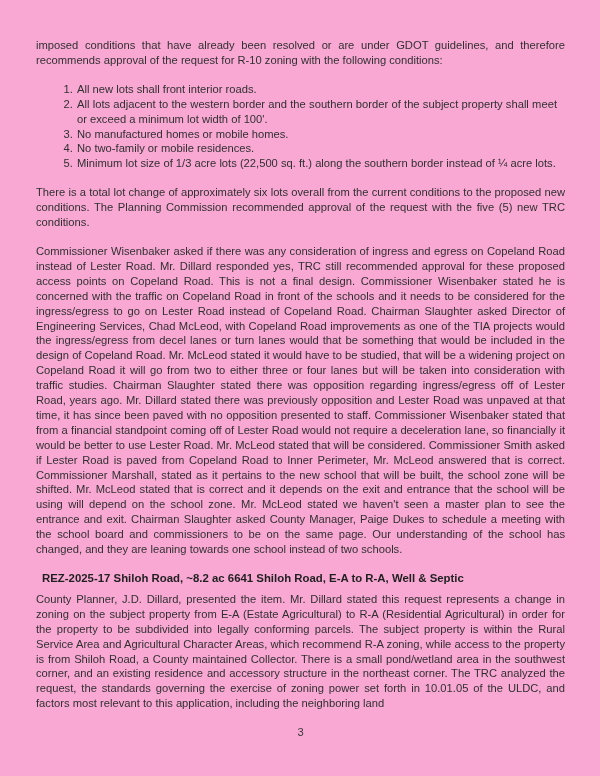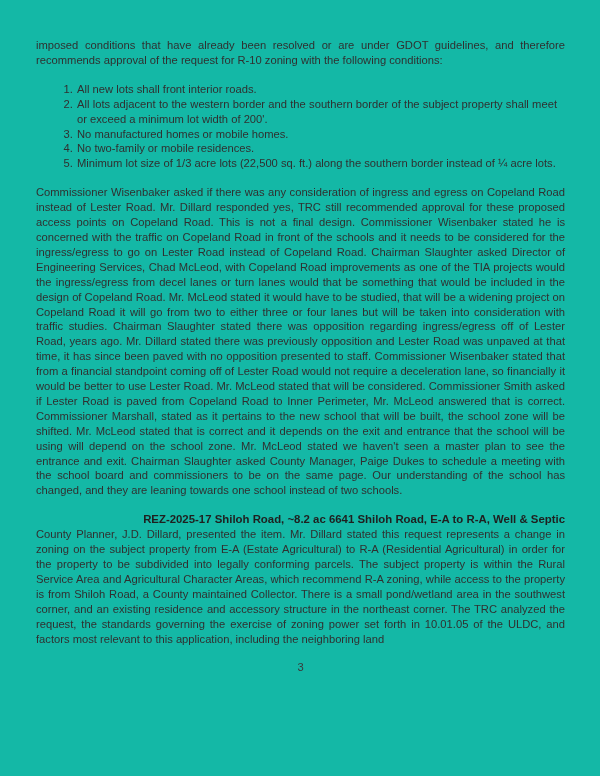--- a/index.html
+++ b/index.html
@@ -5,21 +5,21 @@
   html, body {
     margin: 0;
     padding: 0;
     background: #ffffff;
   }
   .page {
     position: relative;
     width: 600px;
     height: 776px;
     box-sizing: border-box;
-    background: #14b8a6;
+    background: #f9a8d4;
     padding: 38px 35px 0 36px;
     font-family: "Liberation Sans", "DejaVu Sans", sans-serif;
     font-size: 11.2px;
     line-height: 14.9px;
     color: #303030;
     overflow: hidden;
   }
   .para {
     margin: 0 0 14px 0;
     text-align: justify;
@@ -31,44 +31,45 @@
   ol.conditions li {
     text-align: justify;
     padding-left: 1px;
     margin: 0;
   }
   .rez-heading {
     font-size: 11.4px;
     line-height: 14.9px;
     font-weight: bold;
     color: #1f1f1f;
-    margin: 0;
-    text-align: right;
+    margin: 6px;
+    text-align: left;
   }
   .page-number {
     text-align: center;
     margin-top: 13px;
     color: #3a3a3a;
   }
 </style>
 </head>
 <body>
 
 <div class="page">
 
   <p class="para">imposed conditions that have already been resolved or are under GDOT guidelines, and therefore recommends approval of the request for R-10 zoning with the following conditions:</p>
 
   <ol class="conditions">
       <li>All new lots shall front interior roads.</li>
-      <li>All lots adjacent to the western border and the southern border of the subject property shall meet or exceed a minimum lot width of 200'.</li>
+      <li>All lots adjacent to the western border and the southern border of the subject property shall meet or exceed a minimum lot width of 100'.</li>
       <li>No manufactured homes or mobile homes.</li>
       <li>No two-family or mobile residences.</li>
       <li>Minimum lot size of 1/3 acre lots (22,500 sq. ft.) along the southern border instead of ¼ acre lots.</li>
     </ol>
 
+  <p class="para">There is a total lot change of approximately six lots overall from the current conditions to the proposed new conditions.  The Planning Commission recommended approval of the request with the five (5) new TRC conditions.</p>
 
   <p class="para">Commissioner Wisenbaker asked if there was any consideration of ingress and egress on Copeland Road instead of Lester Road. Mr. Dillard responded yes, TRC still recommended approval for these proposed access points on Copeland Road. This is not a final design. Commissioner Wisenbaker stated he is concerned with the traffic on Copeland Road in front of the schools and it needs to be considered for the ingress/egress to go on Lester Road instead of Copeland Road. Chairman Slaughter asked Director of Engineering Services, Chad McLeod, with Copeland Road improvements as one of the TIA projects would the ingress/egress from decel lanes or turn lanes would that be something that would be included in the design of Copeland Road.  Mr. McLeod stated it would have to be studied, that will be a widening project on Copeland Road it will go from two to either three or four lanes but will be taken into consideration with traffic studies. Chairman Slaughter stated there was opposition regarding ingress/egress off of Lester Road, years ago. Mr. Dillard stated there was previously opposition and Lester Road was unpaved at that time, it has since been paved with no opposition presented to staff. Commissioner Wisenbaker stated that from a financial standpoint coming off of Lester Road would not require a deceleration lane, so financially it would be better to use Lester Road. Mr. McLeod stated that will be considered. Commissioner Smith asked if Lester Road is paved from Copeland Road to Inner Perimeter, Mr. McLeod answered that is correct. Commissioner Marshall, stated as it pertains to the new school that will be built, the school zone will be shifted. Mr. McLeod stated that is correct and it depends on the exit and entrance that the school will be using will depend on the school zone. Mr. McLeod stated we haven't seen a master plan to see the entrance and exit. Chairman Slaughter asked County Manager, Paige Dukes to schedule a meeting with the school board and commissioners to be on the same page. Our understanding of the school has changed, and they are leaning towards one school instead of two schools.</p>
 
   <h2 class="rez-heading">REZ-2025-17 Shiloh Road, ~8.2 ac 6641 Shiloh Road, E-A to R-A, Well &amp; Septic</h2>
 
   <p class="para">County Planner, J.D. Dillard, presented the item. Mr. Dillard stated this request represents a change in zoning on the subject property from E-A (Estate Agricultural) to R-A (Residential Agricultural) in order for the property to be subdivided into legally conforming parcels. The subject property is within the Rural Service Area and Agricultural Character Areas, which recommend R-A zoning, while access to the property is from Shiloh Road, a County maintained Collector. There is a small pond/wetland area in the southwest corner, and an existing residence and accessory structure in the northeast corner. The TRC analyzed the request, the standards governing the exercise of zoning power set forth in 10.01.05 of the ULDC, and factors most relevant to this application, including the neighboring land</p>
 
   <div class="page-number">3</div>
 
 </div>

